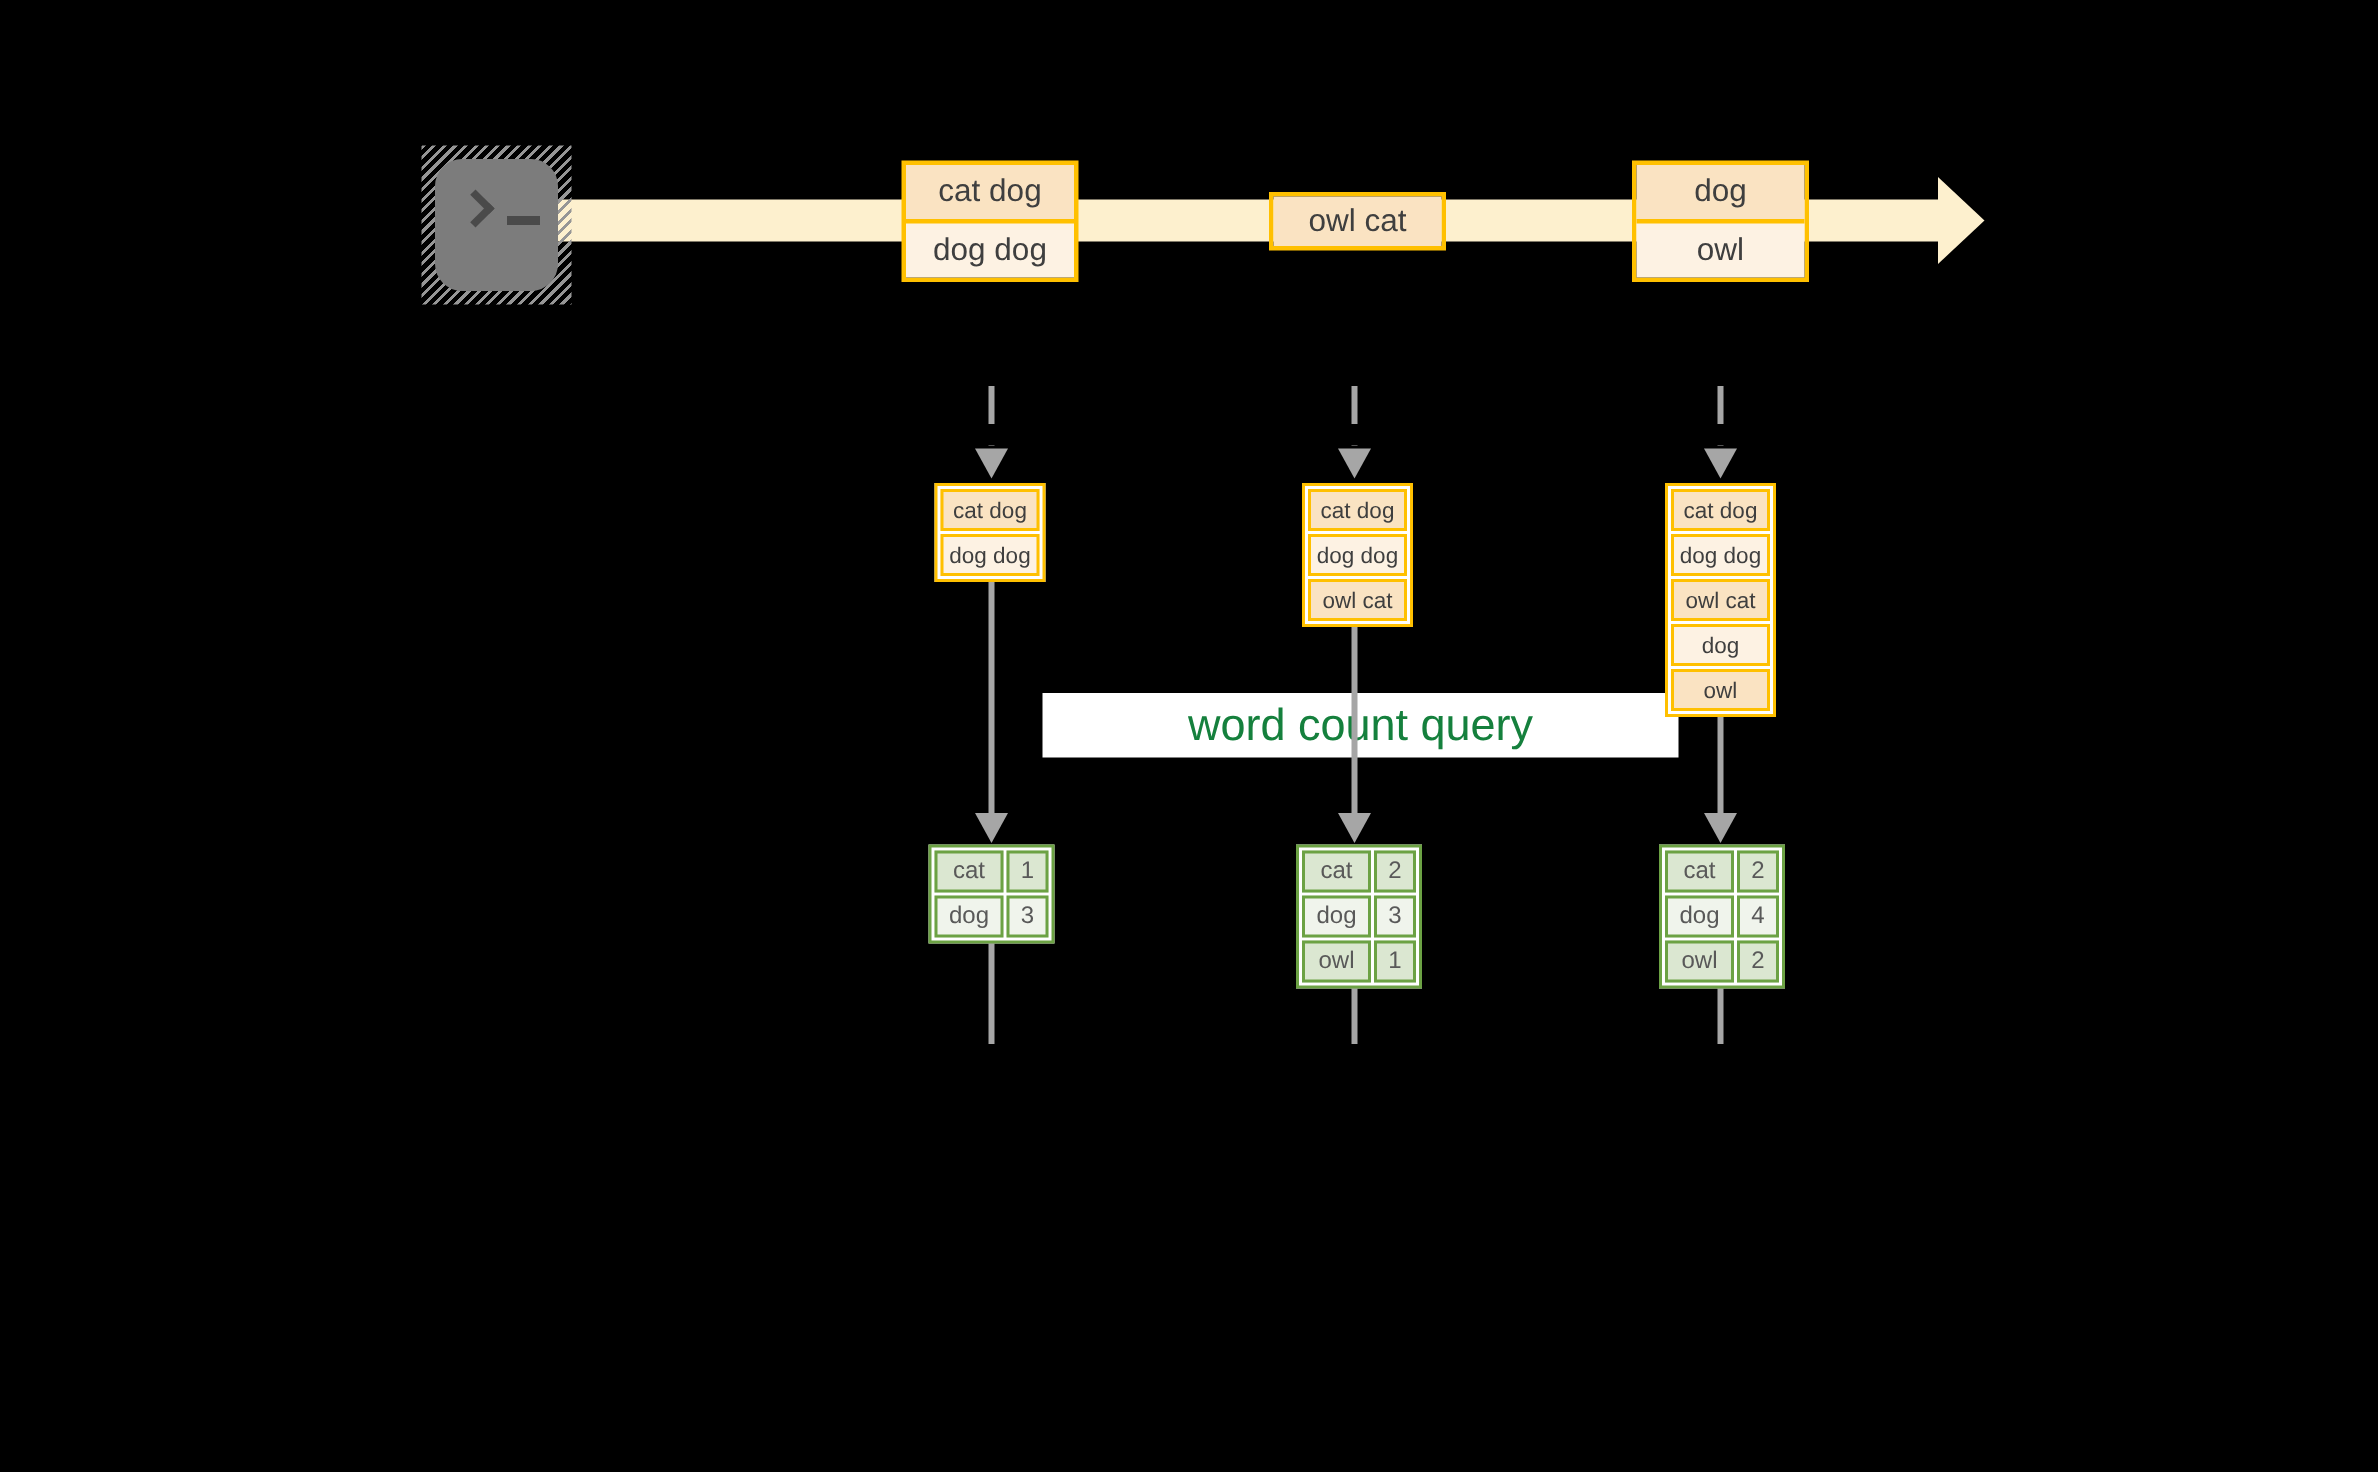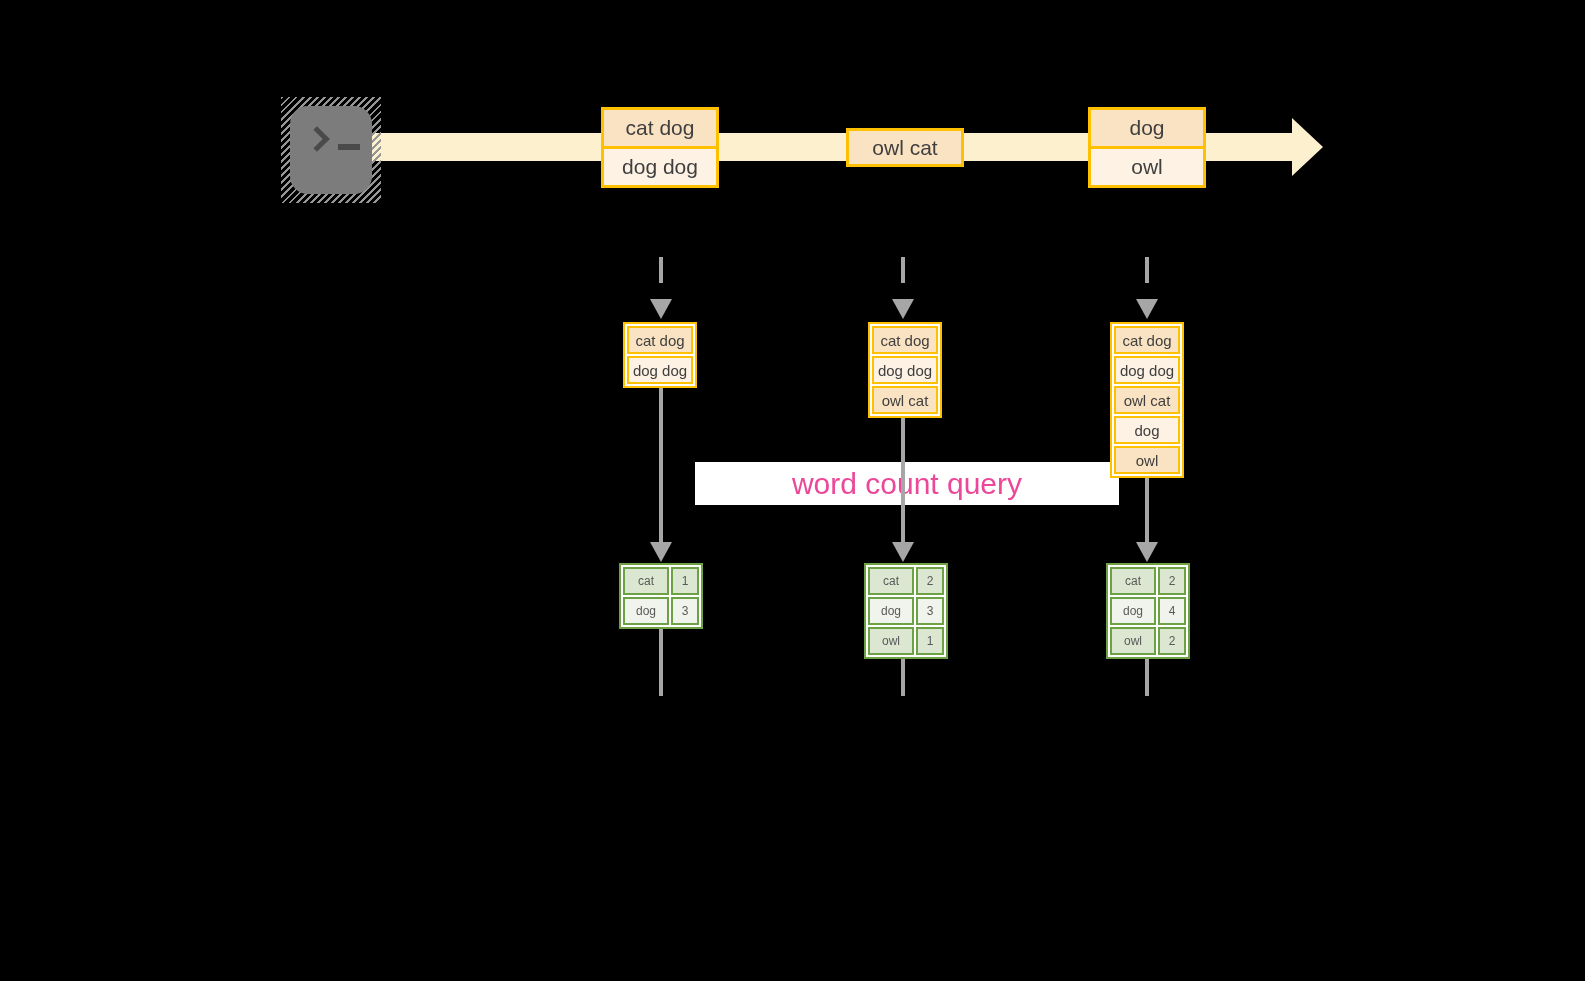--- a/index.html
+++ b/index.html
@@ -33,26 +33,26 @@
   .s-cell.single{height:33px;}
   .peach{background:#FAE3C2;}
   .cream{background:#FDF2E3;}
   
   .state-box{position:absolute;z-index:7;border:2px solid #FFC000;background:#FFFFFF;padding:2px;
     display:flex;flex-direction:column;gap:2px;width:66px;}
   .st-cell{border:2px solid #FFC000;height:24px;display:flex;align-items:center;justify-content:center;
     font-size:15px;color:#3F3F3F;}
   
   .query-band{position:absolute;left:695px;top:462px;width:424px;height:43px;background:#FFFFFF;z-index:5;
-    display:flex;align-items:center;justify-content:center;font-size:30px;color:#ec4899;}
+    display:flex;align-items:center;justify-content:center;font-size:30px;color:#15803d;}
   
   .rtable{position:absolute;z-index:7;border:2px solid #6CA244;background:#FFFFFF;padding:2px;
     display:grid;grid-template-columns:46px 28px;gap:2px;}
   .rt-cell{border:2px solid #6CA244;height:24px;display:flex;align-items:center;justify-content:center;
-    font-size:12px;color:#595959;}
+    font-size:16px;color:#595959;}
   .rt-green{background:#DBE7D1;}
   .rt-pale{background:#F0F4EC;}
   
   .v-line{position:absolute;width:4px;background:#A6A6A6;z-index:6;}
   .v-dash{position:absolute;width:4px;z-index:6;
     background:repeating-linear-gradient(180deg,#A6A6A6 0 26px,transparent 26px 40px);}
   .head{position:absolute;width:0;height:0;z-index:6;
     border-left:11px solid transparent;border-right:11px solid transparent;border-top:20px solid #A6A6A6;}
   .head.big{border-left-width:12px;border-right-width:12px;border-top-width:22px;}
 </style>

